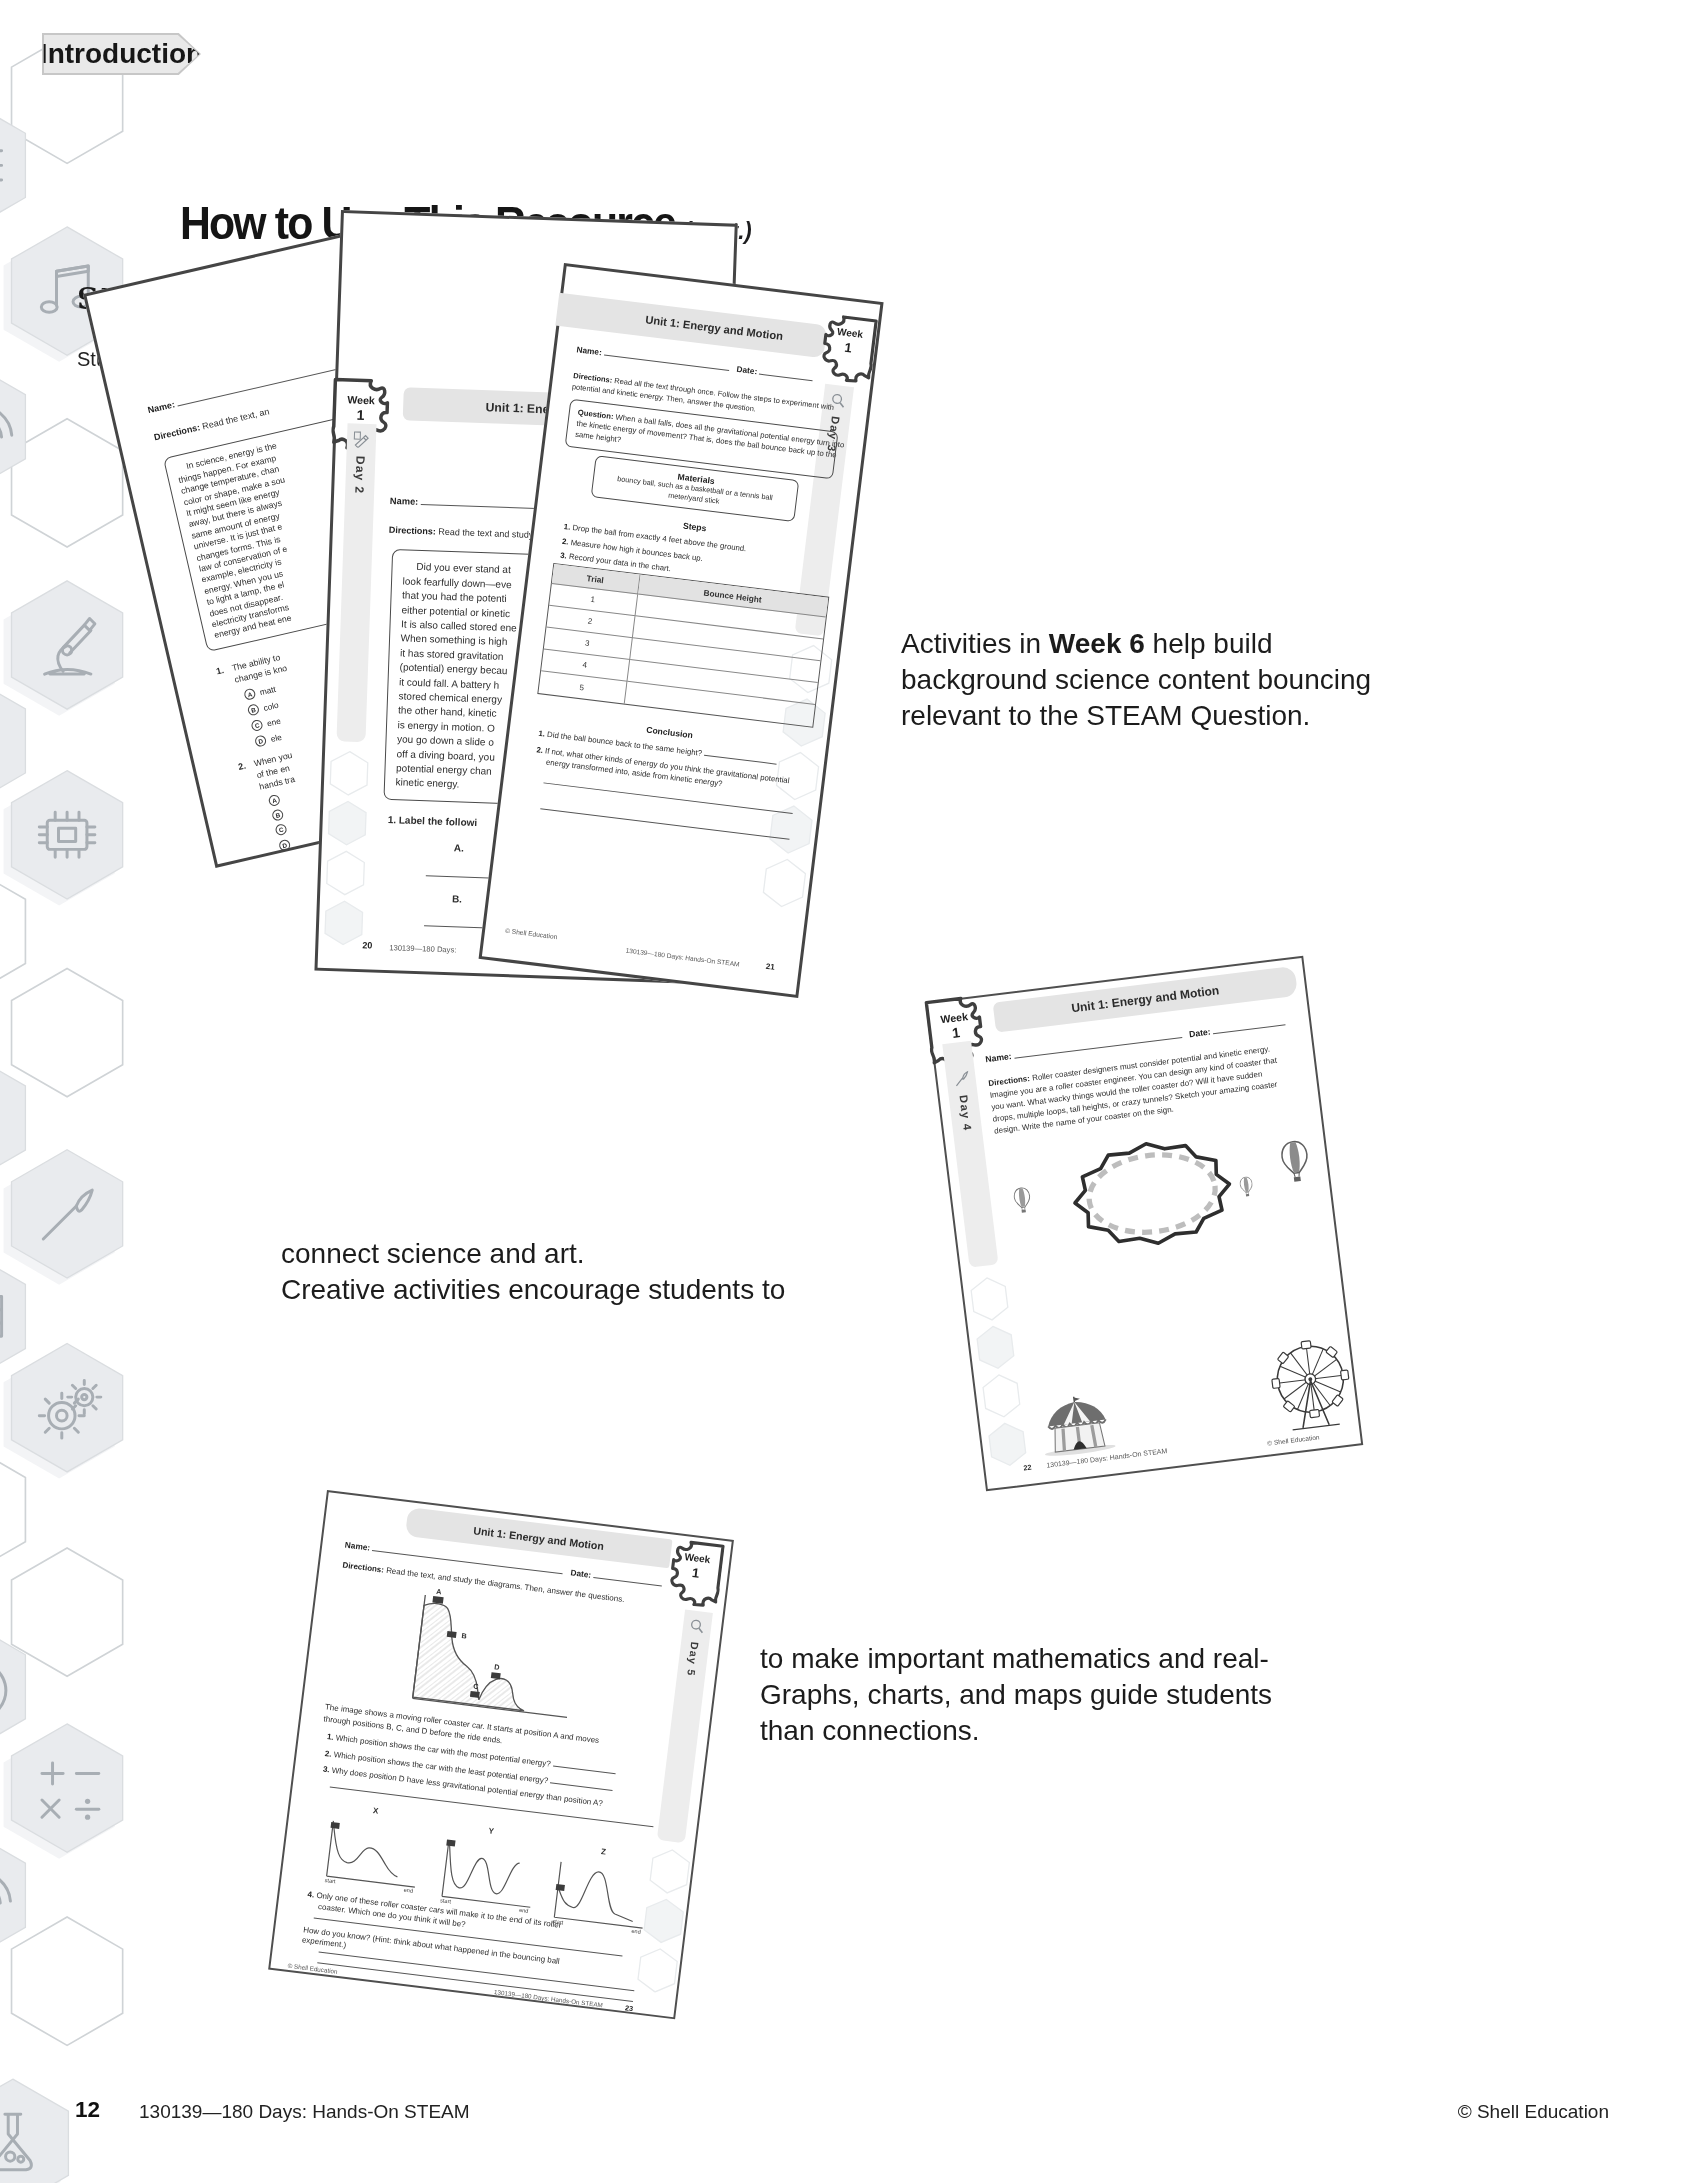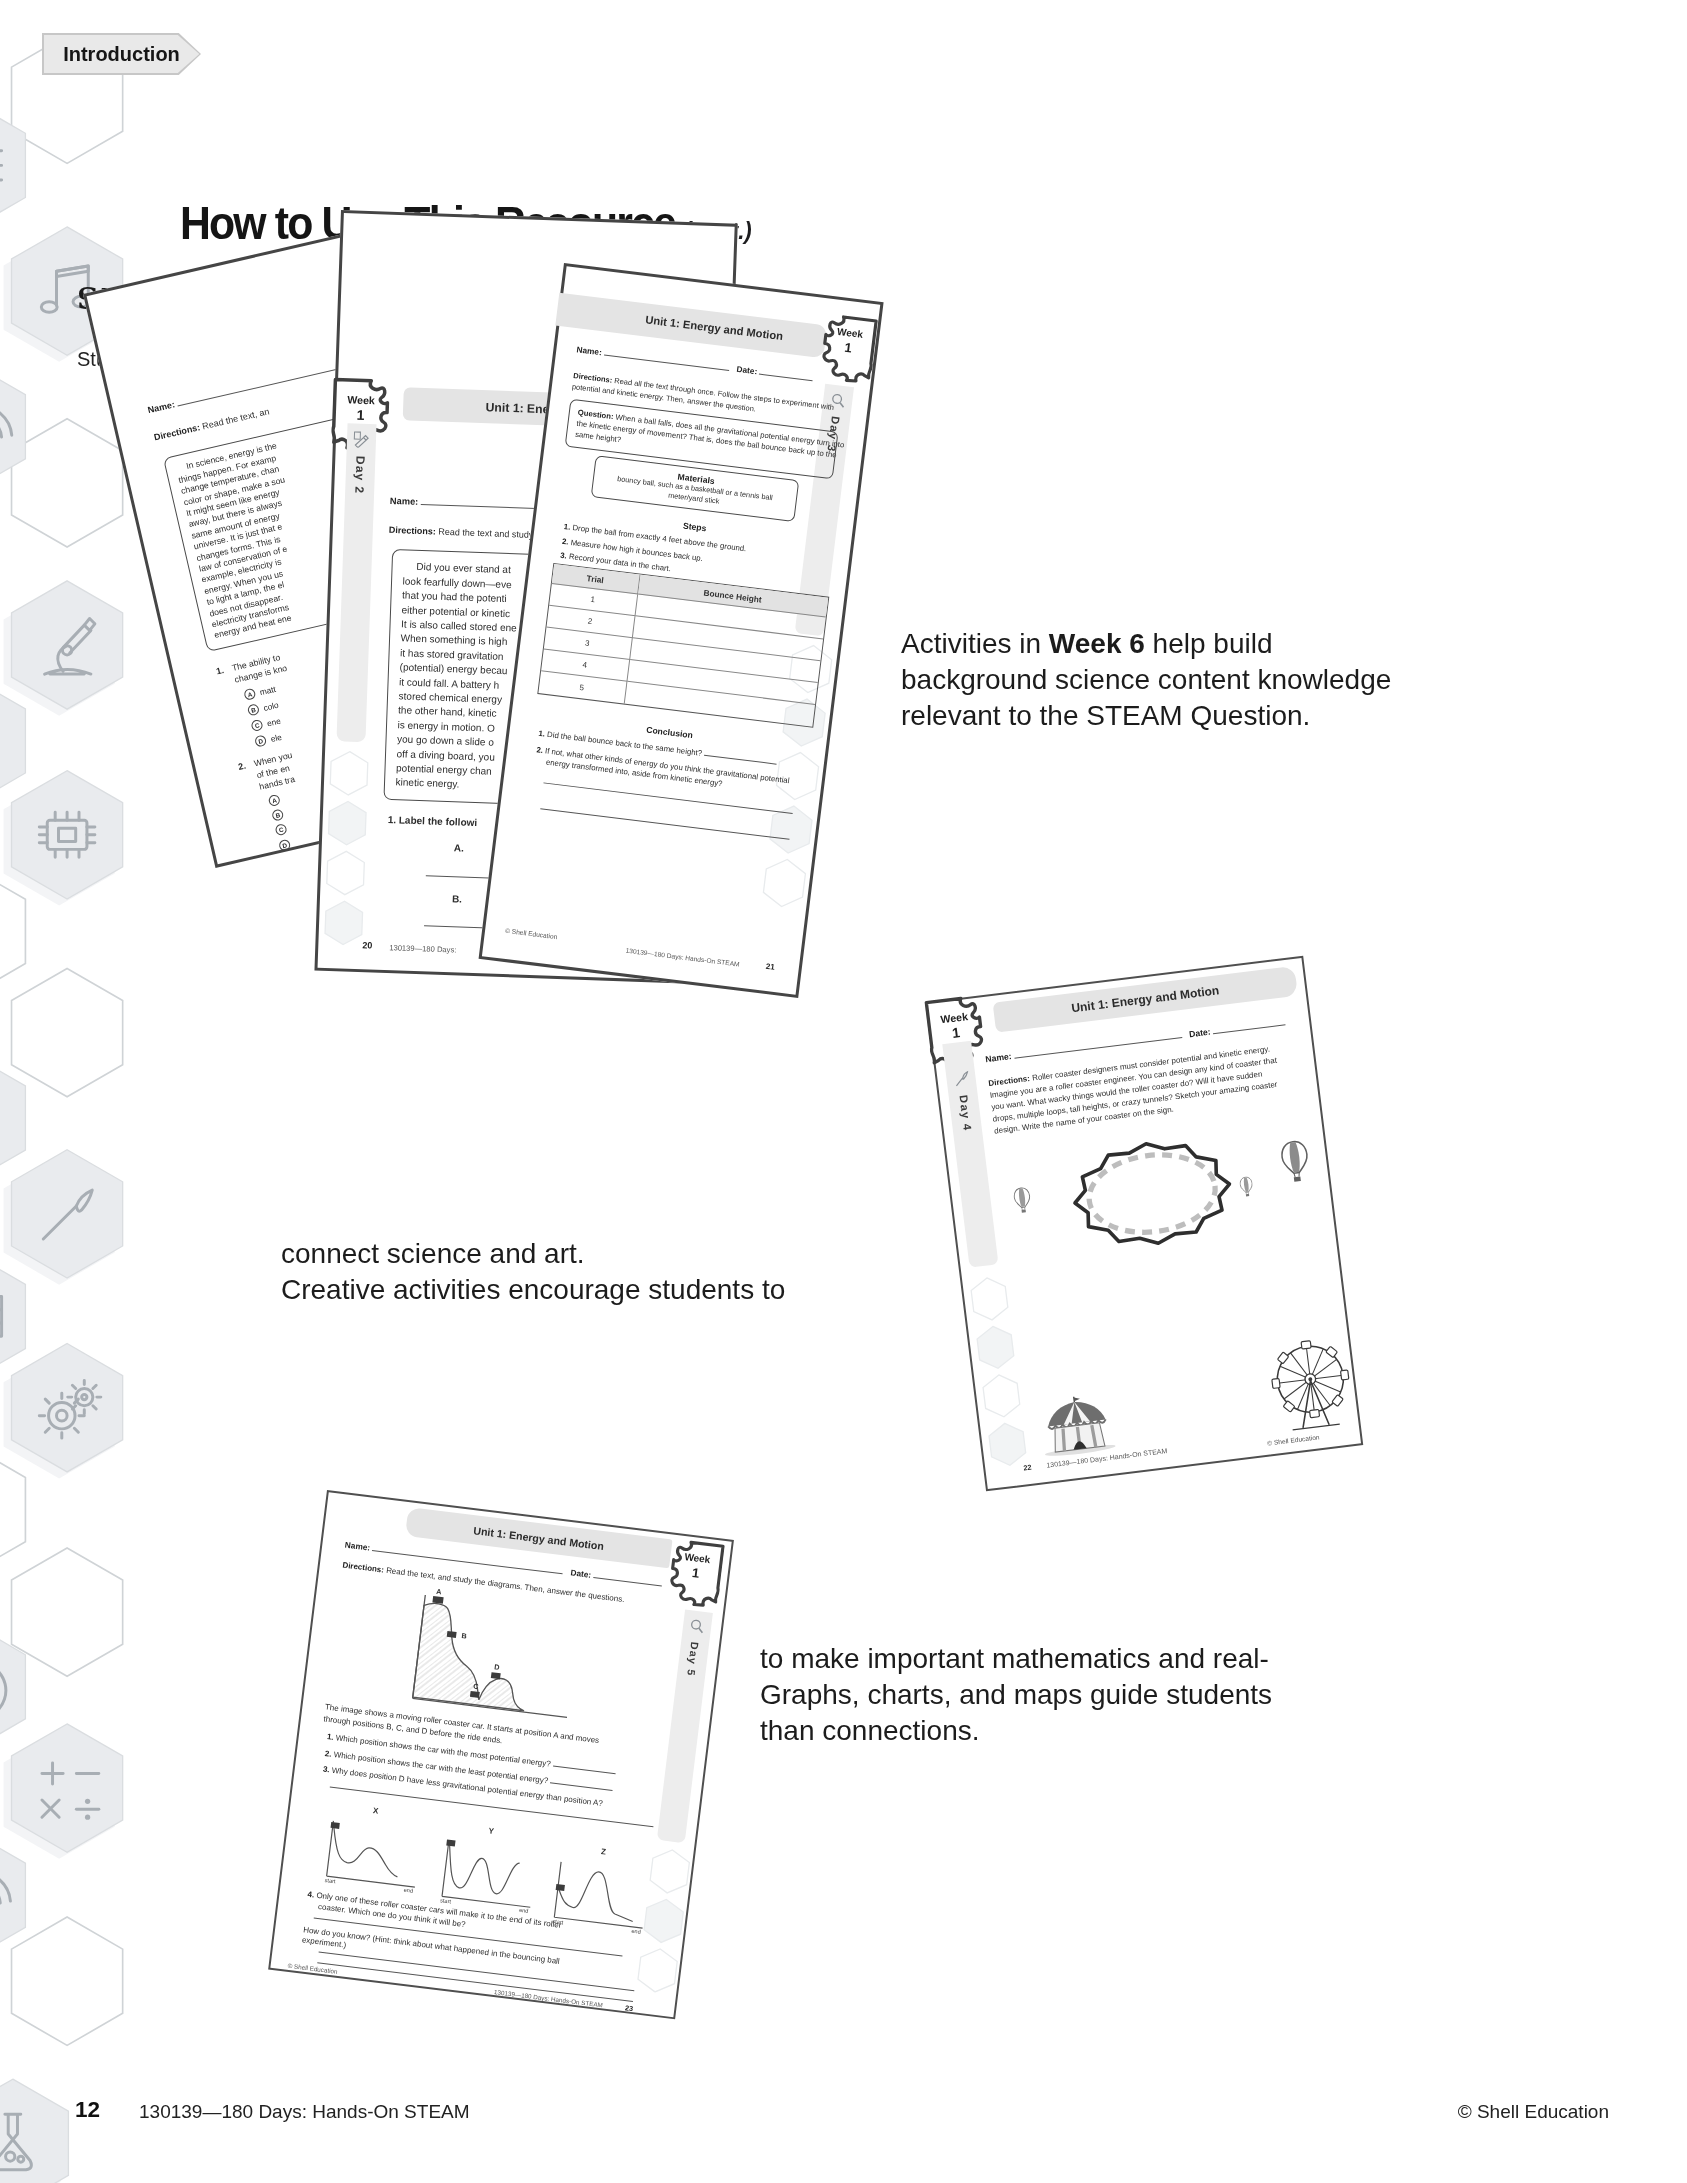--- a/index.html
+++ b/index.html
@@ -14,21 +14,21 @@
   .hexf{fill:#e9ebee;stroke:#dadde0;stroke-width:2px;}
   .hexs{fill:#f3f4f6;}
   .ic{stroke:#a8aeb4;stroke-width:4.5px;fill:none;stroke-linecap:round;stroke-linejoin:round;}
   .icf{fill:#a8aeb4;}
 
   
   #introtab{position:absolute;left:42px;top:33px;width:159px;height:42px;z-index:5;
             clip-path:polygon(0 0,86% 0,100% 50%,86% 100%,0 100%);background:#c7c7c7;}
   #introtab .inner{position:absolute;left:1.7px;top:1.7px;right:1.7px;bottom:1.7px;
             clip-path:polygon(0 0,86% 0,100% 50%,86% 100%,0 100%);background:#e9e9e9;
-            display:flex;align-items:center;justify-content:center;font-size:20px;font-weight:bold;color:#161616;}
+            display:flex;align-items:center;justify-content:center;font-size:28px;font-weight:bold;color:#161616;}
 
   
   #bigtitle{position:absolute;left:180px;top:196px;white-space:nowrap;transform:scaleX(.93);transform-origin:0 0;}
   #bigtitle .main{font-size:46px;font-weight:800;letter-spacing:-2px;color:#151515;}
   #bigtitle .suffix{font-size:24px;font-style:italic;font-weight:600;margin-left:9.3px;letter-spacing:0;}
   #sectionheading{position:absolute;left:77px;top:281px;font-family:"DejaVu Serif","Liberation Serif",serif;
                   font-weight:bold;font-size:30px;color:#1b1b1b;}
   #introtext{position:absolute;left:77px;top:348px;font-size:20px;color:#222;}
 
   
@@ -195,21 +195,21 @@
 
   <div id="bigtitle">
     <span class="main">How to Use This Resource</span><span class="suffix">(cont.)</span>
   </div>
 
   <div id="sectionheading">Student Pages</div>
   <div id="introtext">Students begin each unit by learning about and exploring science-related content.</div>
 
   <div class="callout" style="left:901px;top:626px;">
     <div class="nw"><span>Activities in </span><b>Week 6</b><span> help build</span></div>
-    <div class="nw">background science content knowledge</div>
+    <div class="nw">background science content bouncing</div>
     <div class="nw">relevant to the STEAM Question.</div>
   </div>
 
   <div class="callout" style="left:281px;top:1236px;">
     <div class="nw">connect science and art.</div>
     <div class="nw">Creative activities encourage students to</div>
   </div>
 
   <div class="callout" style="left:760px;top:1641px;">
     <div class="nw">to make important mathematics and real-</div>

